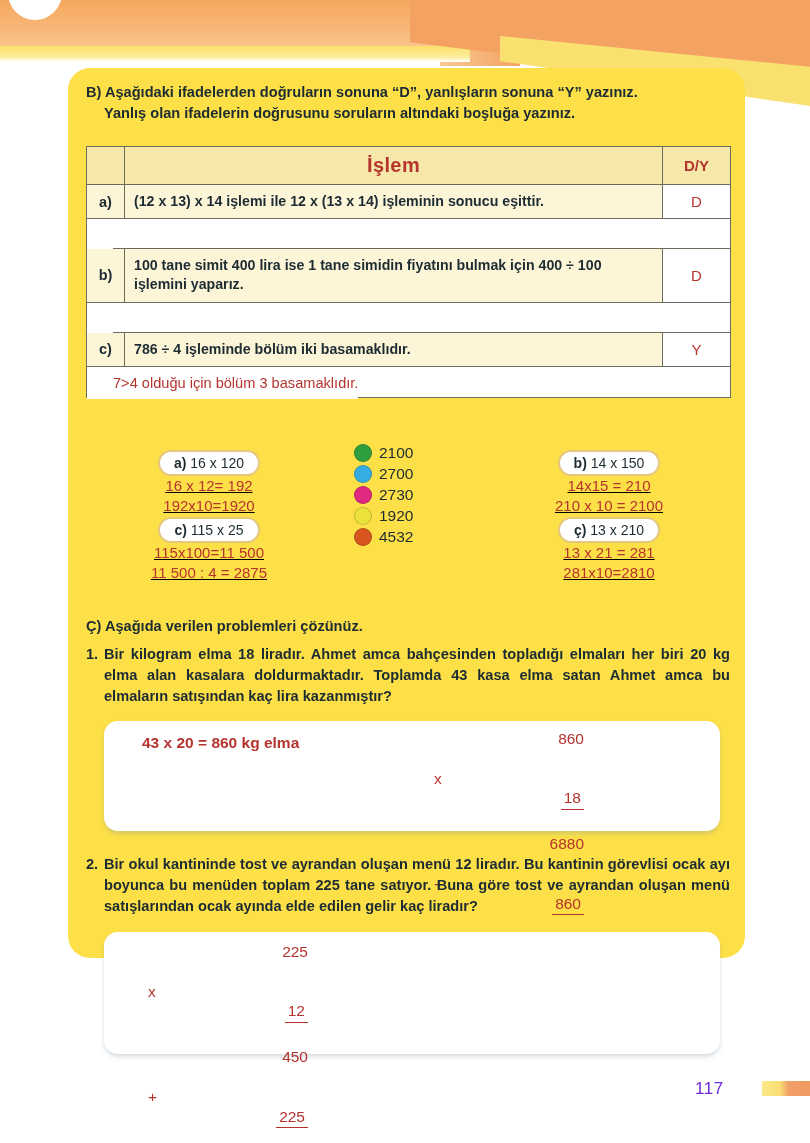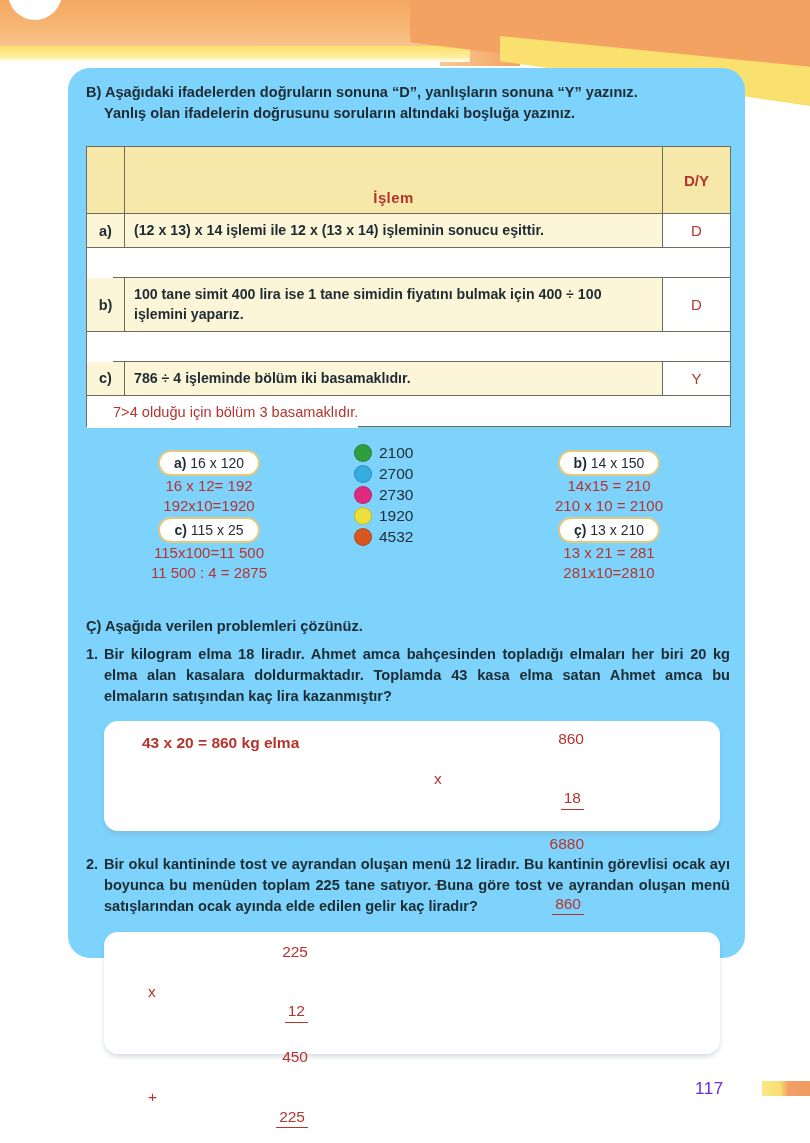--- a/index.html
+++ b/index.html
@@ -63,21 +63,21 @@
     background: linear-gradient(90deg, rgba(249,200,148,1) 0%, rgba(243,162,97,1) 100%);
   }
 
   
   #content-panel {
     position: absolute;
     left: 68px;
     top: 68px;
     width: 677px;
     height: 890px;
-    background: #7dd3fc;
+    background: #fde047;
     border-radius: 22px;
     box-sizing: border-box;
   }
 
   
   .instr {
     position: absolute;
     color: #1d2b33;
     font-weight: bold;
     font-size: 14.6px;
@@ -144,21 +144,21 @@
     line-height: 1.35;
     box-sizing: border-box;
   }
   .dy-head .dy-stmt,
   .dy-head .dy-lbl {
     background: #f6e8a8;
     color: #b5342e;
     text-align: center;
     letter-spacing: .4px;
   }
-  .dy-head .dy-stmt { font-size: 15px; padding: 5px 9px; margin-top: 36px; }
+  .dy-head .dy-stmt { font-size: 20px; padding: 5px 9px; }
   .dy-ans {
     width: 68px;
     flex: 0 0 68px;
     border-left: 1.4px solid #6b6b5e;
     display: flex;
     align-items: center;
     justify-content: center;
     font-size: 15px;
     color: #b5342e;
     background: #ffffff;
@@ -226,21 +226,21 @@
     border-radius: 50%;
     display: inline-block;
     flex: 0 0 16px;
     border: 1px solid rgba(0,0,0,.18);
   }
   .res-val {
     font-size: 15.5px;
     color: #1d2b33;
     font-weight: normal;
   }
-  .match-block { margin-bottom: 2px; }
+  .match-block { margin-bottom: 2px; text-decoration: underline; }
   .match-block .work { margin-top: 1px; }
 
   
   .prob {
     position: absolute;
     left: 18px;
     width: 644px;
     color: #1d2b33;
     font-weight: bold;
     font-size: 14.6px;

